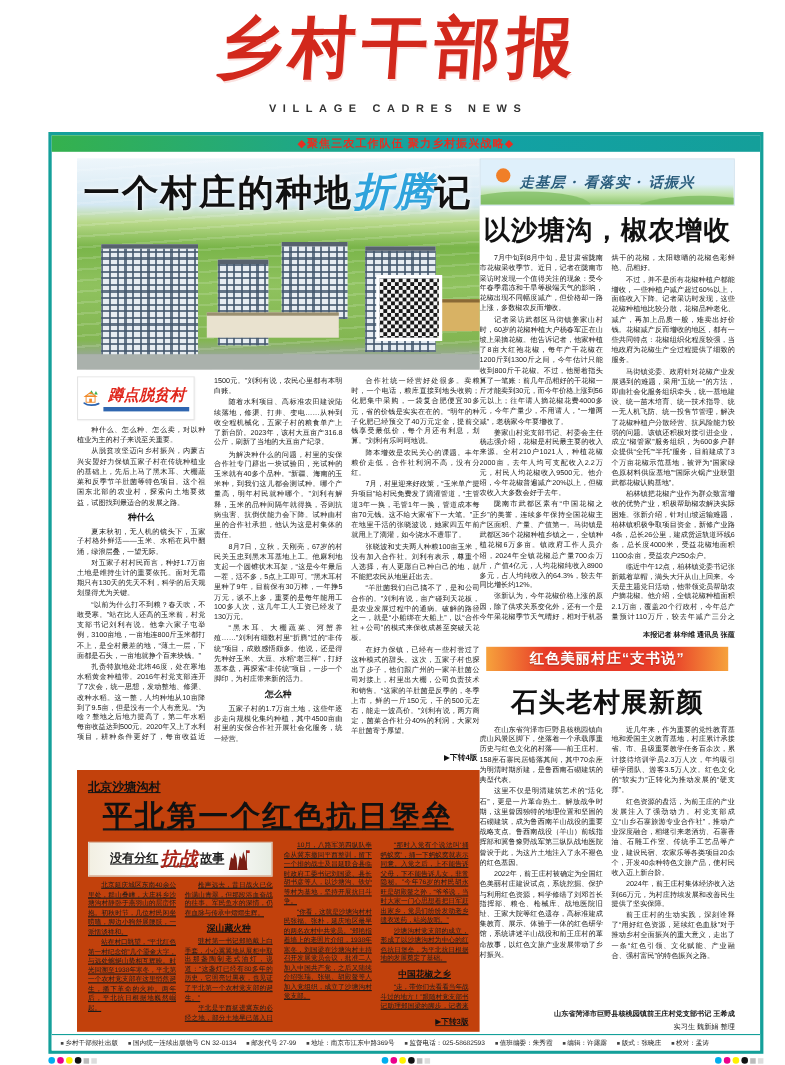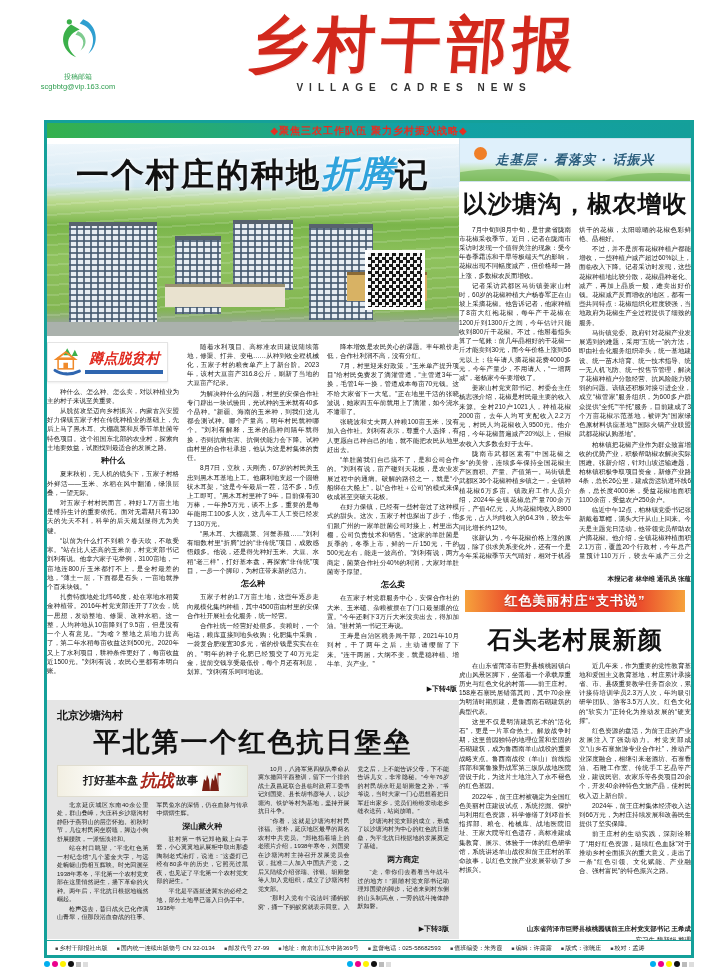--- a/index.html
+++ b/index.html
@@ -6,35 +6,35 @@
   body{width:714px;height:968px;background:#fff;position:relative;overflow:hidden;
        font-family:"Liberation Sans","DejaVu Sans",sans-serif;color:#1a1a1a;}
 
   
   .header{position:absolute;top:0;left:0;right:0;height:118px;display:flex;align-items:flex-start;padding:8px 16px 0 26px;box-sizing:border-box;}
   .logo-block{width:104px;text-align:center;padding-top:6px;}
   .logo-mail{font-size:7px;color:#2e9e4f;margin-top:2px;}
   .logo-email{font-size:7.5px;color:#2e9e4f;}
   .title-block{flex:1;text-align:center;}
   .paper-title{font-family:"DejaVu Serif","Liberation Serif",serif;font-weight:900;font-size:60px;line-height:72px;color:#d2281c;letter-spacing:6px;transform:skewX(-4deg);text-shadow:1px 1px 0 #e8695f33;}
-  .paper-sub{font-size:10px;letter-spacing:6px;color:#333;margin-top:2px;font-weight:600;}
+  .paper-sub{font-size:10px;letter-spacing:6px;color:#333;margin-top:14px;font-weight:600;}
   .issue-block{width:152px;font-size:8px;text-align:right;padding-top:8px;}
   .date-line{font-weight:700;color:#222;line-height:12px;}
   .qr-row{display:flex;justify-content:flex-end;gap:8px;border-top:1px solid #999;border-bottom:1px solid #999;margin:6px 0 4px;padding:4px 0;}
   .qr-item{display:flex;gap:1px;}
   .qr{width:24px;height:24px;background:repeating-conic-gradient(#1c1c1c 0% 25%,#fff 0% 50%) 0 0/6px 6px;outline:1px solid #ccc;position:relative;}
   .qr .qr-center{position:absolute;left:9px;top:9px;width:6px;height:6px;background:#d2281c;}
   .qr-label{writing-mode:vertical-rl;font-size:5px;color:#8a8a8a;letter-spacing:0;}
   .issue-line{font-size:8px;color:#222;font-weight:600;}
 
   
   .frame{position:absolute;left:44px;right:20px;top:120px;height:838px;border:3px solid #14a09a;box-sizing:border-box;display:flex;flex-direction:column;background:#fff;}
   .slogan-bar{height:15px;background:linear-gradient(90deg,#35b14d,#12a2a6 55%,#149f9a);display:flex;align-items:center;justify-content:center;}
   .slogan-bar span{color:#e62e22;font-weight:800;font-size:10px;letter-spacing:1px;}
-  .content{flex:1;display:flex;gap:0;padding:6px 0 2px;box-sizing:border-box;overflow:hidden;align-items:center;}
+  .content{flex:1;display:flex;gap:0;padding:6px 23px 2px;box-sizing:border-box;overflow:hidden;}
   .left-col{flex:1;display:flex;flex-direction:column;min-width:0;}
   .right-col{width:232px;display:flex;flex-direction:column;}
 
   
   .photo{position:relative;height:192px;overflow:hidden;margin-bottom:6px;
     background:linear-gradient(#eef6fb 0%,#d4e8f3 22%,#b9d98b 30%,#7ab54a 42%,#8fc25e 60%,#83b652 86%,#9aa79a 94%,#b0b5b0 100%);}
   .photo::before{content:"";position:absolute;inset:0;background:repeating-linear-gradient(176deg,rgba(255,255,255,.14) 0 2px,transparent 2px 10px);}
   .bld{position:absolute;background-color:#e7edf2;border-top:4px solid #57626e;
     background-image:repeating-linear-gradient(90deg,rgba(66,86,108,.8) 0 2px,transparent 2px 7px),repeating-linear-gradient(0deg,rgba(66,86,108,.8) 0 2px,transparent 2px 6px);}
   .bld-low{position:absolute;background:#d8b264;border-top:3px solid #8a6a36;}
@@ -52,21 +52,21 @@
   .x-h{font-weight:800;text-align:center;font-size:8px;margin:3px 0;color:#111;}
   .x-by{text-align:right;font-weight:700;margin-top:2px;}
   .x-f{display:inline;margin-right:9px;}
   .x-f::before{content:"■ ";font-size:5px;color:#444;}
   .cont-line{text-align:right;font-weight:800;font-size:7px;color:#111;margin:2px 2px 4px 0;}
 
   .badge{display:flex;align-items:center;gap:3px;background:#fff;border:1px solid #e4e4e4;box-shadow:0 1px 2px rgba(0,0,0,.08);padding:3px 4px;margin:0 2px 5px 0;width:92%;box-sizing:border-box;}
   .badge-text{color:#e0281e;font-weight:900;font-style:italic;font-size:14px;border-bottom:4px solid #2f66b0;padding:0 4px 1px;white-space:nowrap;}
 
   
-  .pinkbox{flex:1;background:#e5e5e5;margin-top:2px;padding:8px 10px 6px;box-sizing:border-box;overflow:hidden;}
+  .pinkbox{flex:1;background:#c2410c;margin-top:2px;padding:8px 10px 6px;box-sizing:border-box;overflow:hidden;text-decoration:underline;}
   .pink-kicker{font-weight:800;font-size:11px;color:#111;}
   .pink-headline{font-weight:900;font-size:27px;text-align:center;letter-spacing:2px;color:#111;margin:1px 0 5px;}
   .pink-row{display:flex;gap:10px;height:168px;overflow:hidden;}
   .pink-half{flex:1;min-width:0;}
   .pink-half .cols2{font-size:6px;line-height:1.42;height:100%;}
   .war-banner{column-span:all;background:linear-gradient(90deg,#f2efe2,#ffffff 30%,#ffffff 70%,#e7ece2);border:1px solid #e0ddd0;height:30px;display:flex;align-items:center;justify-content:center;gap:2px;margin-bottom:4px;}
   .war-black{font-weight:800;font-size:11px;color:#222;font-family:"DejaVu Serif","Liberation Serif",serif;}
   .war-red{font-weight:900;font-size:17px;color:#a8241a;font-style:italic;font-family:"DejaVu Serif","Liberation Serif",serif;}
 
   
@@ -85,30 +85,20 @@
   .footer-line{border-top:1px solid #14a09a;padding:3px 8px 2px;font-size:6px;color:#222;white-space:nowrap;overflow:hidden;background:#fff;}
   .regmarks{position:absolute;left:44px;right:20px;bottom:1px;display:flex;justify-content:space-between;}
   .reg-group{display:flex;gap:2px;align-items:center;}
   .reg-dot{width:6px;height:6px;border-radius:50%;}
   .reg-sq{width:5px;height:5px;}
 </style>
 </head>
 <body>
 
 <div class="header">
-  <div class="logo-block">
-    <svg width="52" height="52" viewBox="0 0 60 60">
-      <path d="M36 6 C52 12 56 34 42 46 C52 32 48 16 32 11 Z" fill="#2f9fd0"></path>
-      <path d="M22 12 C8 22 10 42 28 50 C14 38 16 24 32 18 Z" fill="#3bb04a"></path>
-      <path d="M30 20 C40 24 42 36 33 42 C39 33 36 26 27 24 Z" fill="#7ecb8f"></path>
-      <circle cx="20" cy="9" r="3" fill="#3bb04a"></circle>
-    </svg>
-    <div class="logo-mail">投稿邮箱</div>
-    <div class="logo-email">scgbbtg@vip.163.com</div>
-  </div>
   <div class="title-block">
     <div class="paper-title">乡村干部报</div>
     <div class="paper-sub">VILLAGE CADRES NEWS</div>
   </div>
 </div>
 
 <div class="frame">
   <div class="slogan-bar">
     <span>◆聚焦三农工作队伍 聚力乡村振兴战略◆</span>
   </div>
@@ -168,21 +158,21 @@
         </div>
       <div class="cont-line">▶下转4版</div>
 
       <div class="pinkbox">
         <div class="pink-kicker">北京沙塘沟村</div>
         <div class="pink-headline">平北第一个红色抗日堡垒</div>
         <div class="pink-row">
           <div class="pink-half">
             <div class="cols2">
               <div class="war-banner">
-                <span class="war-black">打好基本盘</span>
+                <span class="war-black">没有分红</span>
                 <span class="war-red">抗战</span>
                 <span class="war-black">故事</span>
                 <svg width="22" height="20" viewBox="0 0 22 20">
                   <polygon points="2,20 4,8 6,10 7,4 9,9 10,20" fill="#7a1f14"></polygon>
                   <polygon points="10,20 12,7 14,10 15,3 17,9 19,20" fill="#7a1f14"></polygon>
                   <rect x="18" y="2" width="3" height="2.5" fill="#a8241a"></rect>
                   <rect x="17.6" y="2" width="0.8" height="16" fill="#7a1f14"></rect>
                 </svg>
               </div>
             <div class="para">北京延庆城区东南40余公里处，群山叠嶂，大庄科乡沙塘沟村静卧于燕羽山的层峦怀抱。初秋时节，几位村民闲坐唠嗑，脚边小狗舒展腰肢，一派恬淡祥和。</div>
@@ -192,21 +182,21 @@
                 <div class="para">驻村第一书记郑艳戴上白手套，小心翼翼地从展柜中取出那盏陶制老式油灯，说道：“这盏灯已经有80多年的历史，它照亮过黑夜，也见证了平北第一个农村党支部的诞生。”</div>
                 <div class="para">平北是平西挺进冀东的必经之地，部分土地早已落入日伪手中。1938年</div>
               </div>
           </div>
           <div class="pink-half">
             <div class="cols2" style="height:158px;">
                 <div class="para">10月，八路军第四纵队奉命从冀东撤回平西整训，留下一个排的战士及昌延联合县临时政府工委书记刘国梁、县长胡书彦等人，以沙塘沟、铁炉等村为基地，坚持开展抗日斗争。</div>
                 <div class="para">“你看，这就是沙塘沟村村民张福、张朴，延庆地区最早的两名农村中共党员。”郑艳指着墙上的老照片介绍，1938年寒冬，刘国梁在沙塘沟村主持召开发展党员会议，批准二人加入中国共产党，之后又陆续介绍张瑞、张银、胡殿鳌等人加入党组织，成立了沙塘沟村党支部。</div>
                 <div class="para">“那时入党有个说法叫‘捅蚂蚁窝’，捅一下蚂蚁窝就表示同意。入党之后，上不能告诉父母，下不能告诉儿女，非常隐秘。”今年76岁的村民胡永旺是胡殿鳌之孙，“爷爷说，当时大家一门心思想着把日军赶出家乡，党员们纷纷发动老乡缝衣送药，站岗放哨。”</div>
                 <div class="para">沙塘沟村党支部的成立，形成了以沙塘沟村为中心的红色抗日堡垒，为平北抗日根据地的发展奠定了基础。</div>
-                <div class="x-h">两方商定</div>
+                <div class="x-h">中国花椒之乡</div>
                 <div class="para">“走，带你们去看看当年战斗过的地方！”跟随村党支部书记助理郑国梁的脚步，记者来到村东侧的山头制高点，一旁的战斗掩体静默如磐。</div>
               </div>
             <div class="cont-line" style="margin:1px 0 0;">▶下转3版</div>
           </div>
         </div>
       </div>
     </div>
 
     <div class="right-col">
       <div class="walk-banner">

